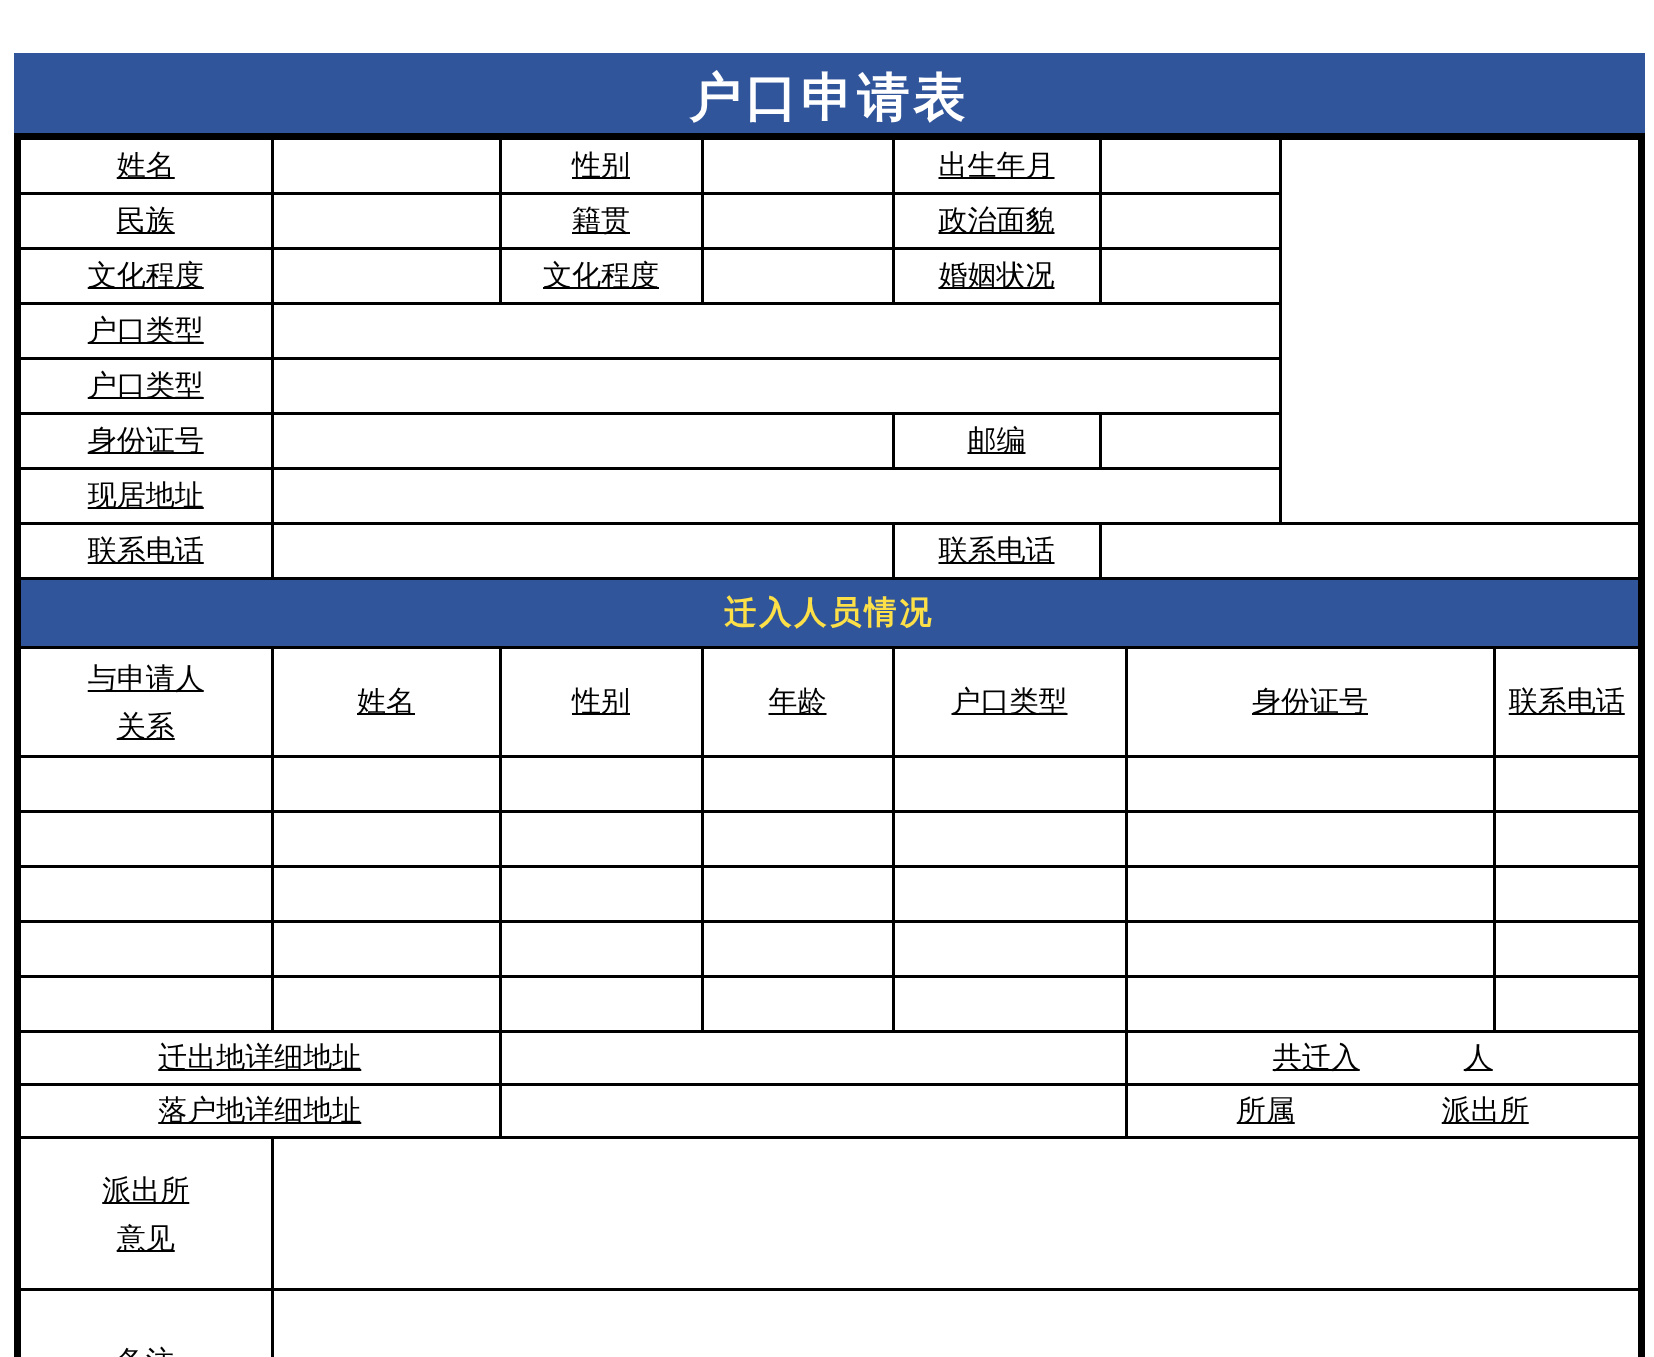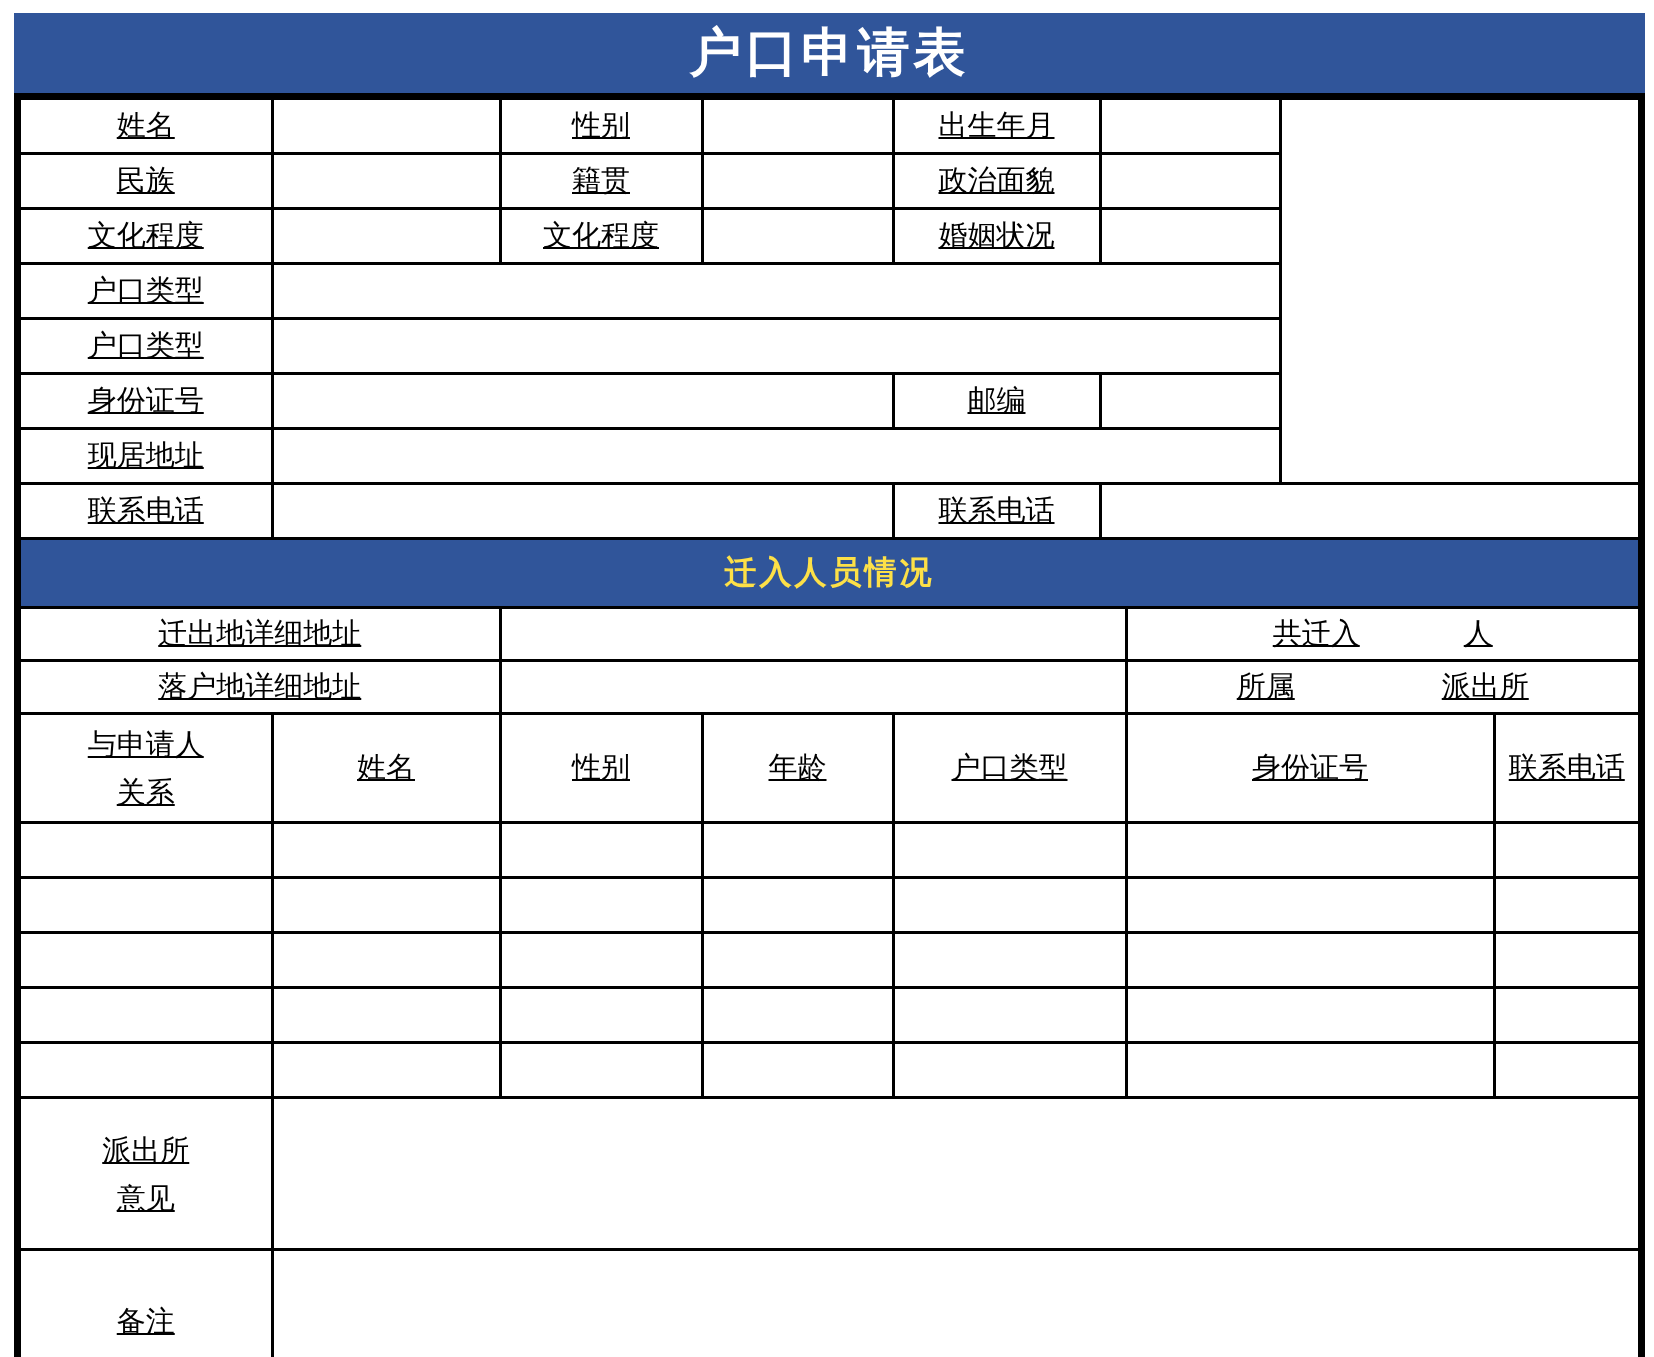--- a/index.html
+++ b/index.html
@@ -12,21 +12,21 @@
     box-sizing:border-box;
   }
   .form{
     position:absolute;left:14px;top:13px;width:1631px;
     box-sizing:border-box;
   }
   .title-bar{
     height:80px;
     background:#30559a;
     border-bottom:7px solid #000;
-    display:flex;align-items:center;justify-content:center;
+    display:flex;align-items:flex-end;justify-content:center;margin-top:40px;
   }
   .title-bar .title-text{
     color:#fff;font-size:52px;font-weight:700;letter-spacing:4px;
   }
   .form-body{
     border-left:7px solid #000;
     border-right:7px solid #000;
     border-bottom:7px solid #000;
     box-sizing:content-box;
   }
@@ -136,52 +136,20 @@
           <td class="h52">联系电话</td>
           <td class="h52" colspan="2"></td>
         </tr>
       </tbody>
         </table>
 
       <div class="band">
         <span class="band-text">迁入人员情况</span>
       </div>
 
-      <table class="tbl tblC">
-        <colgroup>
-          <col style="width:479px">
-            <col style="width:626px">
-            <col style="width:512px">
-        </colgroup>
-        <tbody>
-            <tr>
-          <td class="h50">迁出地详细地址</td>
-          <td class="h50"></td>
-          <td class="h50">
-            <div class="split-cell">
-              <span>共迁入</span>
-              <span class="sp104"></span>
-              <span>人</span>
-            </div>
-          </td>
-        </tr>
-        <tr>
-          <td class="h50">落户地详细地址</td>
-          <td class="h50"></td>
-          <td class="h50">
-            <div class="split-cell">
-              <span>所属</span>
-              <span class="sp147"></span>
-              <span>派出所</span>
-            </div>
-          </td>
-        </tr>
-      </tbody>
-        </table>
-
       <table class="tbl tblB">
         <colgroup>
           <col style="width:251px">
             <col style="width:228px">
             <col style="width:202px">
           <col style="width:191px">
             <col style="width:233px">
             <col style="width:368px">
           <col style="width:144px">
         </colgroup>
@@ -241,20 +209,52 @@
               <td class="h52"></td>
               <td class="h52"></td>
               <td class="h52"></td>
               <td class="h52"></td>
               <td class="h52"></td>
               <td class="h52"></td>
             </tr>
           </tbody>
       </table>
 
+      <table class="tbl tblC">
+        <colgroup>
+          <col style="width:479px">
+            <col style="width:626px">
+            <col style="width:512px">
+        </colgroup>
+        <tbody>
+            <tr>
+          <td class="h50">迁出地详细地址</td>
+          <td class="h50"></td>
+          <td class="h50">
+            <div class="split-cell">
+              <span>共迁入</span>
+              <span class="sp104"></span>
+              <span>人</span>
+            </div>
+          </td>
+        </tr>
+        <tr>
+          <td class="h50">落户地详细地址</td>
+          <td class="h50"></td>
+          <td class="h50">
+            <div class="split-cell">
+              <span>所属</span>
+              <span class="sp147"></span>
+              <span>派出所</span>
+            </div>
+          </td>
+        </tr>
+      </tbody>
+        </table>
+
       <table class="tbl tblD">
         <colgroup>
           <col style="width:251px">
             <col style="width:1366px">
         </colgroup>
         <tbody>
             <tr>
           <td class="h149">
             <div class="two-line">派出所</div>
             <div class="two-line">意见</div>

